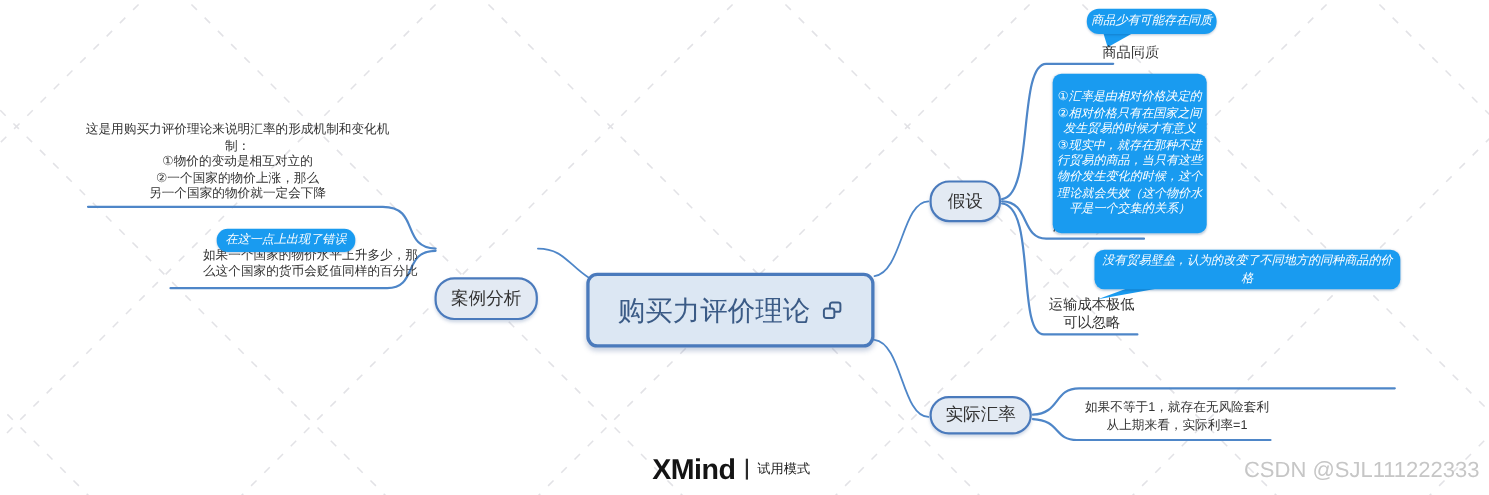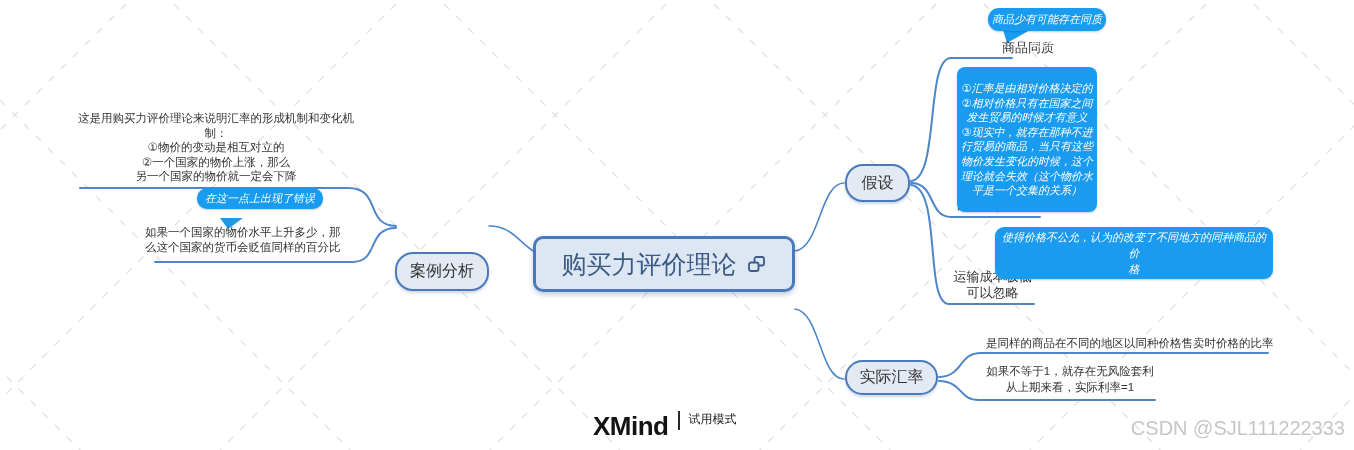--- a/index.html
+++ b/index.html
@@ -9,45 +9,45 @@
   }
   *{margin:0;padding:0;box-sizing:border-box;}
   html,body{background:#fff;}
   body{font-family:"Liberation Sans","DejaVu Sans",sans-serif;}
   .canvas{position:relative;width:1354px;height:450px;background:#fff;overflow:hidden;}
   .layer{position:absolute;left:0;top:0;width:1354px;height:450px;}
   
   .node{position:absolute;display:flex;align-items:center;justify-content:center;
         background:var(--node-fill);border:2px solid var(--accent);border-radius:18px;
         color:var(--text-dark);font-size:16px;box-shadow:0 2px 3px rgba(80,110,160,.28);}
-  .node-central{left:533px;top:236px;width:262px;height:56px;border-width:3px;border-radius:10px;
+  .node-central{left:533px;top:248px;width:262px;height:68px;border-width:3px;border-radius:10px;
         background:var(--central-fill);color:var(--central-text);font-size:25px;gap:9px;
         box-shadow:0 3px 5px rgba(80,110,160,.32);}
   .node-case{left:395px;top:208px;width:94px;height:39px;margin-top:44px;}
   .node-hypo{left:845px;top:164px;width:65px;height:38px;}
   .node-real{left:845px;top:360px;width:93px;height:35px;}
   
   .leaf{position:absolute;color:var(--text-dark);font-size:11.5px;line-height:14.6px;white-space:pre-line;}
   .leaf-l1{left:70px;top:111px;width:292px;text-align:center;}
-  .leaf-l2{left:145px;top:225px;width:235px;text-align:left;}
+  .leaf-l2{left:145px;top:225px;width:235px;text-align:right;}
   .leaf-homog{left:1002px;top:41px;font-size:13px;white-space:nowrap;}
   .leaf-barrier{left:957px;top:198px;font-size:13px;white-space:nowrap;font-family:Liberation Serif, serif;}
   .leaf-transport{left:950px;top:269px;width:85px;text-align:center;font-size:13px;line-height:16px;}
   .leaf-ratio{left:986px;top:336px;white-space:nowrap;}
   .leaf-arb{left:980px;top:364px;width:180px;text-align:center;line-height:15.5px;}
   
   .callout{position:absolute;background:var(--callout-blue);color:#fff;font-style:italic;
         font-size:11px;text-align:center;border-radius:10px;white-space:pre-line;
         box-shadow:0 1px 2px rgba(0,60,120,.25);}
-  .co-error{left:197px;top:188px;width:126px;height:21px;line-height:21px;}
+  .co-error{left:197px;top:208px;width:126px;height:21px;line-height:21px;}
   .co-homog{left:988px;top:8px;width:118px;height:23px;line-height:23px;border-radius:11px;}
   .co-big{left:957px;top:67px;width:140px;padding:14px 4px;line-height:14.6px;border-radius:8px;}
   .co-price{left:995px;top:227px;width:278px;padding:2px 4px;line-height:16px;border-radius:9px;}
   
-  .brand{position:absolute;left:593px;top:411px;display:flex;gap:9px;}
+  .brand{position:absolute;left:593px;top:411px;display:flex;align-items:center;gap:9px;}
   .brand-name{font-size:26px;font-weight:800;color:#141414;letter-spacing:-.5px;}
   .brand-sep{width:2px;height:19px;background:#2a2a2a;}
   .brand-mode{font-size:12px;font-weight:500;color:#1c1c1c;}
   .csdn{position:absolute;right:9px;top:417px;font-size:20px;color:var(--watermark-gray);}
 </style>
 </head>
 <body>
 
 <div class="canvas">
 
@@ -107,35 +107,34 @@
 ①物价的变动是相互对立的
 ②一个国家的物价上涨，那么
 另一个国家的物价就一定会下降</div>
   <div class="leaf leaf-l2">如果一个国家的物价水平上升多少，那
 么这个国家的货币会贬值同样的百分比</div>
 
   <div class="leaf leaf-homog">商品同质</div>
   <div class="leaf leaf-barrier">没有贸易壁垒</div>
   <div class="leaf leaf-transport">运输成本极低
 可以忽略</div>
-  <div class="leaf leaf-ratio">是同样的商品在不同的地区以同种价格售卖时价格的比率</div>
   <div class="leaf leaf-arb">如果不等于1，就存在无风险套利
 从上期来看，实际利率=1</div>
 
   <div class="callout co-error">在这一点上出现了错误</div>
   <div class="callout co-homog">商品少有可能存在同质的情况</div>
   <div class="callout co-big">①汇率是由相对价格决定的
 ②相对价格只有在国家之间
 发生贸易的时候才有意义
 ③现实中，就存在那种不进
 行贸易的商品，当只有这些
 物价发生变化的时候，这个
 理论就会失效（这个物价水
 平是一个交集的关系）</div>
-  <div class="callout co-price">使得价格不公允，认为的改变了不同地方的同种商品的价
+  <div class="callout co-price">没有贸易壁垒，认为的改变了不同地方的同种商品的价
 格</div>
 
   <div class="brand">
     <span class="brand-name">XMind</span>
     <span class="brand-sep"></span>
     <span class="brand-mode">试用模式</span>
   </div>
   <div class="csdn">CSDN @SJL111222333</div>
 
 </div>

